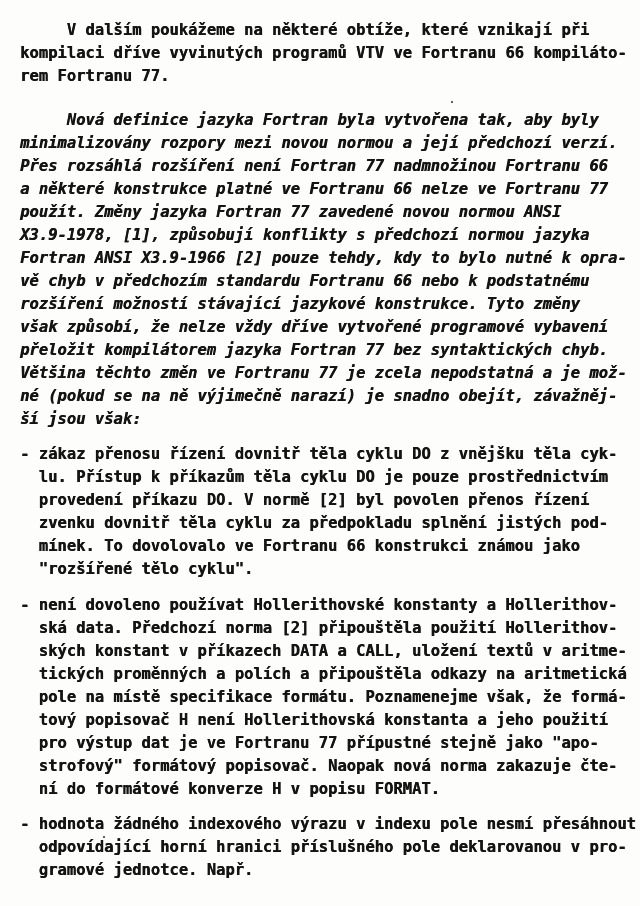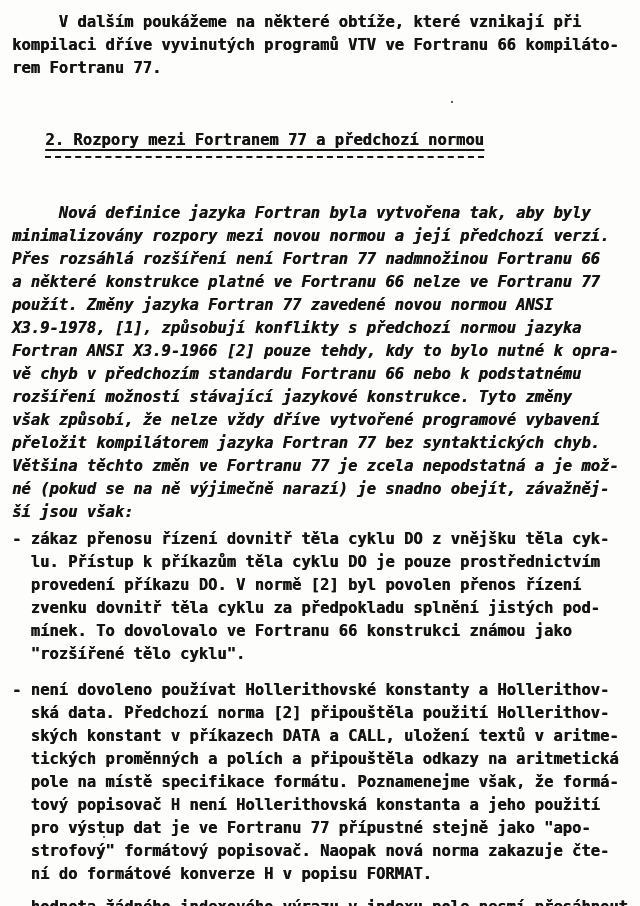--- a/index.html
+++ b/index.html
@@ -16,21 +16,21 @@
     font-family: "DejaVu Sans Mono", monospace;
     font-weight: bold;
     color: #141414;
     font-size: 15.5px;
     line-height: 23px;
     box-sizing: border-box;
     padding: 7px 4px 0 8px;
     text-shadow: 0.4px 0 0 #141414;
   }
   .tw {
-    margin: 4px;
+    margin: 12px;
     white-space: pre;
   }
   .heading-row {
     margin: 26px 0 0 0;
     white-space: pre;
   }
   .heading-text {
     display: inline-block;
     text-decoration: underline;
     text-decoration-thickness: 1.5px;
@@ -52,23 +52,20 @@
 </style>
 </head>
 <body>
 
 <div class="page">
 
   <p class="tw">     V dalším poukážeme na některé obtíže, které vznikají při
 kompilaci dříve vyvinutých programů VTV ve Fortranu 66 kompiláto-
 rem Fortranu 77.</p>
 
-  <h2 class="heading-row" style="font-size: inherit; font-weight: inherit;">
-    <span class="heading-text">2. Rozpory mezi Fortranem 77 a předchozí normou</span>
-  </h2>
 
   <p class="tw para-body">     Nová definice jazyka Fortran byla vytvořena tak, aby byly
 minimalizovány rozpory mezi novou normou a její předchozí verzí.
 Přes rozsáhlá rozšíření není Fortran 77 nadmnožinou Fortranu 66
 a některé konstrukce platné ve Fortranu 66 nelze ve Fortranu 77
 použít. Změny jazyka Fortran 77 zavedené novou normou ANSI
 X3.9-1978, [1], způsobují konflikty s předchozí normou jazyka
 Fortran ANSI X3.9-1966 [2] pouze tehdy, kdy to bylo nutné k opra-
 vě chyb v předchozím standardu Fortranu 66 nebo k podstatnému
 rozšíření možností stávající jazykové konstrukce. Tyto změny

